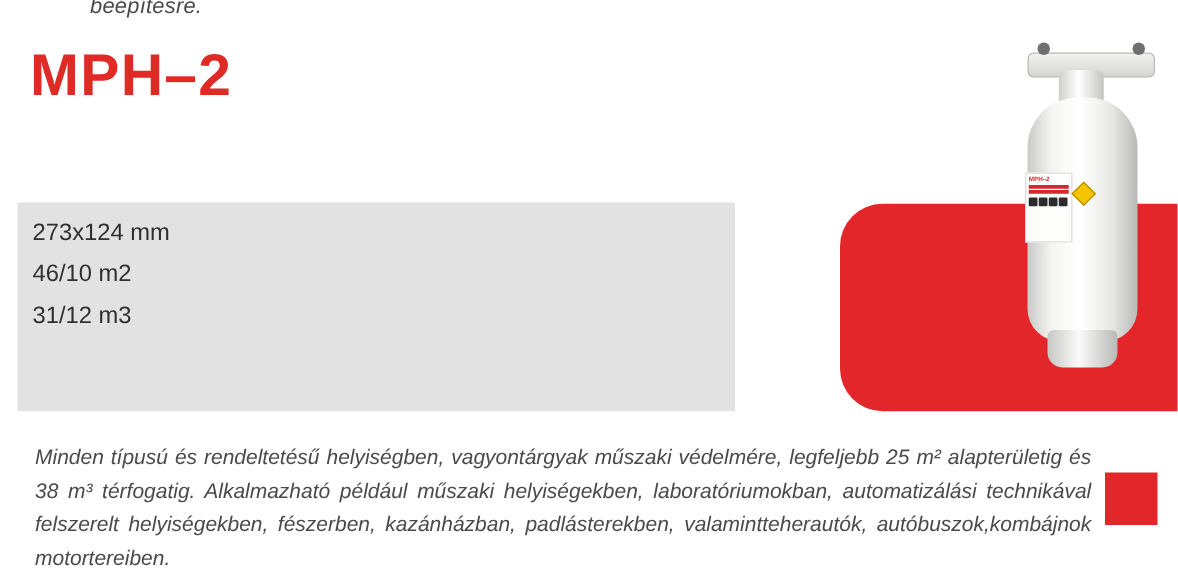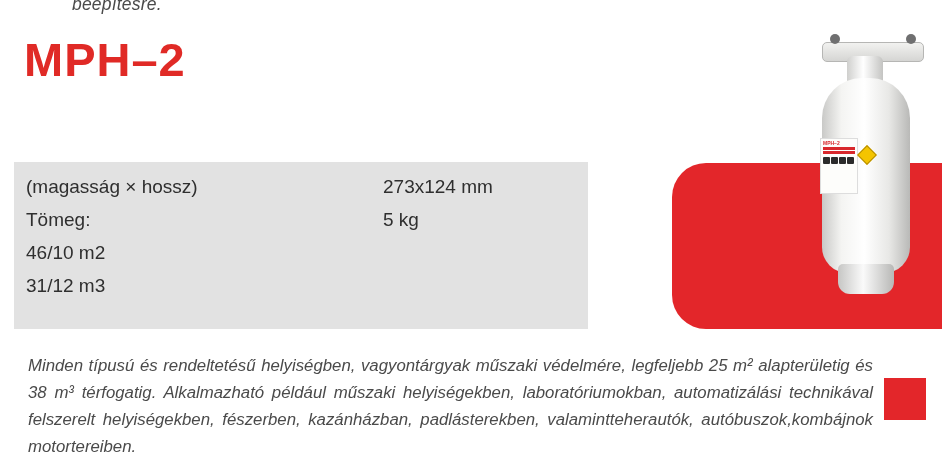--- a/index.html
+++ b/index.html
@@ -226,26 +226,21 @@
 
 <div class="page">
 
   <div class="top-cut-text">beépítésre.</div>
 
   <div class="title">MPH–2</div>
 
 
   <div class="spec-table">
     <div class="spec-row">
-      <span class="spec-label">(magasság × hossz)</span>
       <span class="spec-value">273x124 mm</span>
-    </div>
-    <div class="spec-row">
-      <span class="spec-label">Tömeg:</span>
-      <span class="spec-value">5 kg</span>
     </div>
     <div class="spec-row">
       <span class="spec-value">46/10 m2</span>
     </div>
     <div class="spec-row">
       <span class="spec-value">31/12 m3</span>
     </div>
   </div>
 
   <div class="note">

